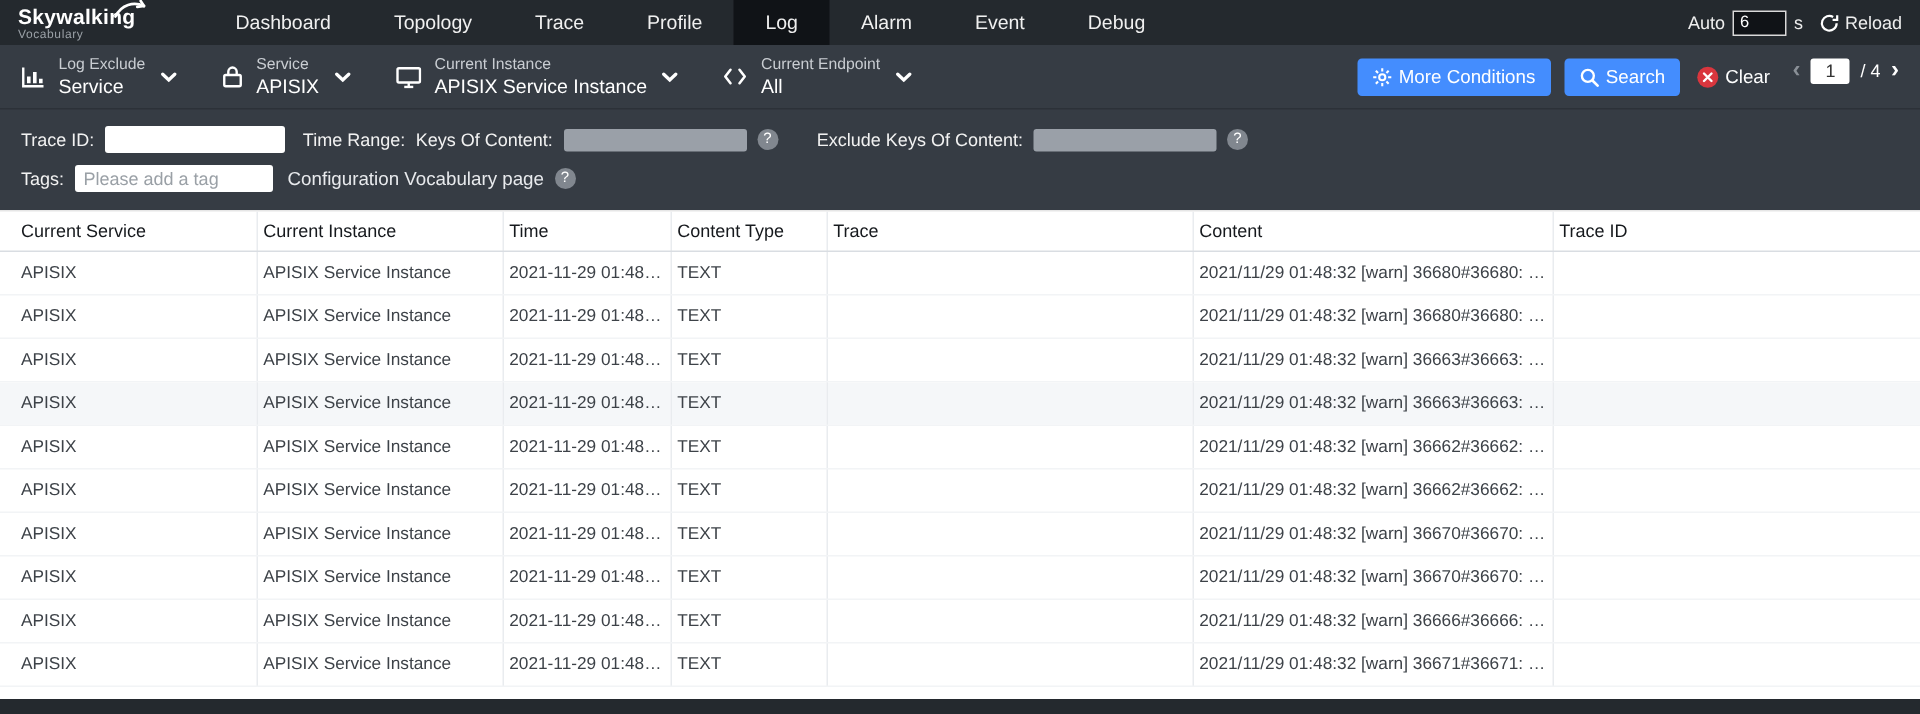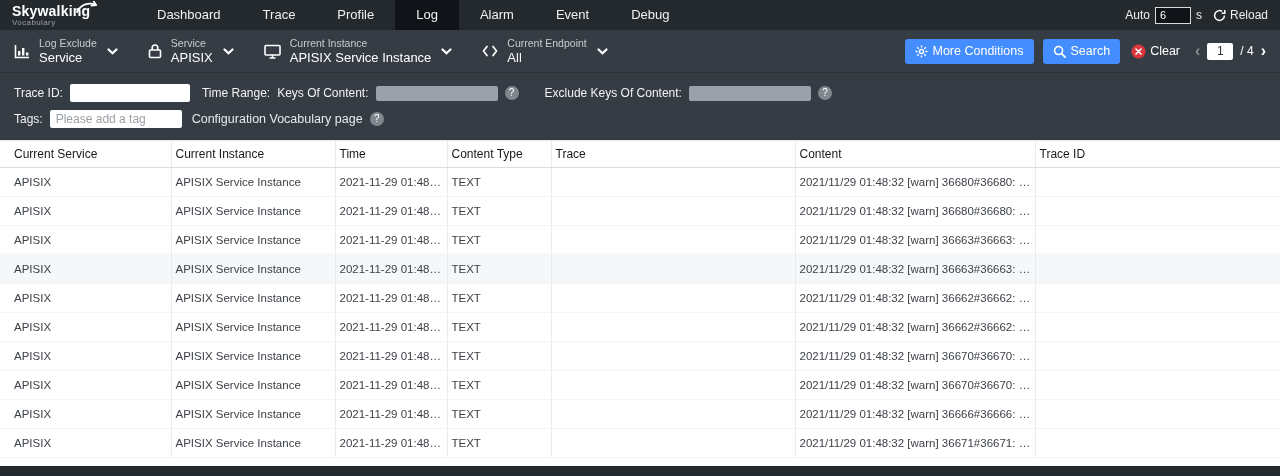--- a/index.html
+++ b/index.html
@@ -27,21 +27,21 @@
 
   
   .cond-bar { height: 42px; flex: 0 0 42px; background: #363c44; display: flex; align-items: center; padding: 0 14px; }
   .selector-group { display: flex; align-items: center; }
   .selector { display: flex; align-items: center; margin-right: 30px; cursor: pointer; color: #fff; }
   .sel-icon { margin-right: 9px; display: flex; color: #fff; }
   .sel-text { display: flex; flex-direction: column; }
   .sel-label { font-size: 10.5px; color: #c9cdd2; line-height: 13px; white-space: nowrap; }
   .sel-value { font-size: 13px; color: #fff; line-height: 15px; white-space: nowrap; }
   .sel-caret { margin-left: 10px; display: flex; color: #fff; }
-  .cond-right { margin-left: auto; display: flex; align-items: center; gap: 9px; }
+  .cond-right { margin-left: auto; display: flex; align-items: flex-start; gap: 9px; }
   .btn { height: 25px; border: none; border-radius: 3px; font-size: 12.5px; display: inline-flex; align-items: center; gap: 5px; padding: 0 10px; cursor: pointer; color: #fff; font-family: inherit; white-space: nowrap; }
   .btn-primary { background: #448dfe; }
   .btn-clear { background: transparent; padding: 0 2px; gap: 4px; }
   .pager { display: flex; align-items: center; gap: 7px; margin-left: 4px; color: #fff; }
   .pager-arrow { font-size: 16px; line-height: 1; cursor: pointer; font-weight: bold; user-select: none; }
   .pager-arrow.prev { color: #8a9097; }
   .page-input { width: 26px; height: 17px; border: none; border-radius: 2px; text-align: center; font-size: 12px; color: #333; font-family: inherit; }
   .page-total { font-size: 12px; }
 
   
@@ -83,20 +83,21 @@
       <span class="logo-swoosh">
         <svg width="22" height="12" viewBox="0 0 22 12">
             <path d="M1 11 C 5 3, 13 1, 20 4" fill="none" stroke="#fff" stroke-width="1.8" stroke-linecap="round"></path>
             <path d="M20 4l-4.5.6M20 4l-2.2-3.4" fill="none" stroke="#fff" stroke-width="1.8" stroke-linecap="round"></path>
           </svg>
       </span>
       <span class="logo-sub">Vocabulary</span>
     </div>
     <nav class="main-nav">
         <div class="nav-item">Dashboard</div>
+        <div class="nav-item">Topology</div>
         <div class="nav-item">Trace</div>
         <div class="nav-item">Profile</div>
         <div class="nav-item active">Log</div>
         <div class="nav-item">Alarm</div>
         <div class="nav-item">Event</div>
         <div class="nav-item">Debug</div>
       </nav>
     <div class="topnav-right">
       <span>Auto</span>
       <input class="auto-input" value="6" style="">

